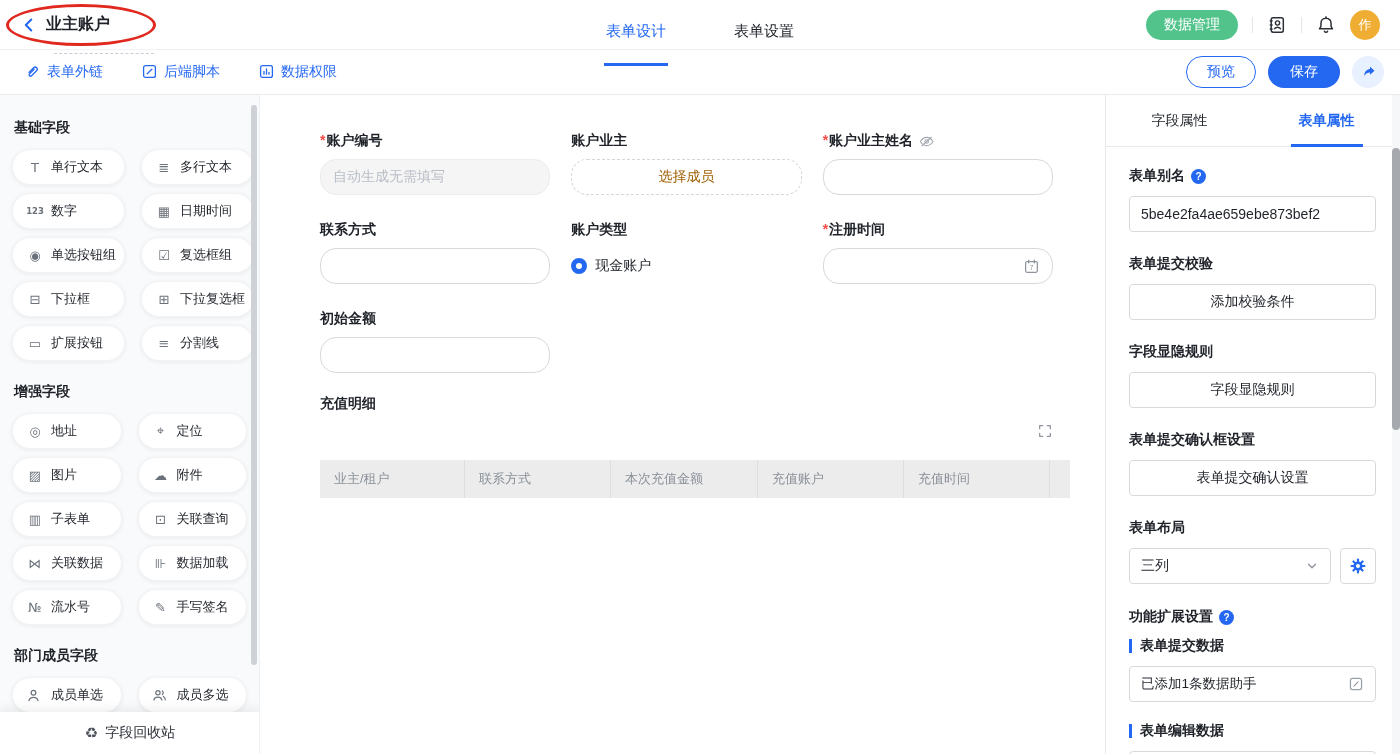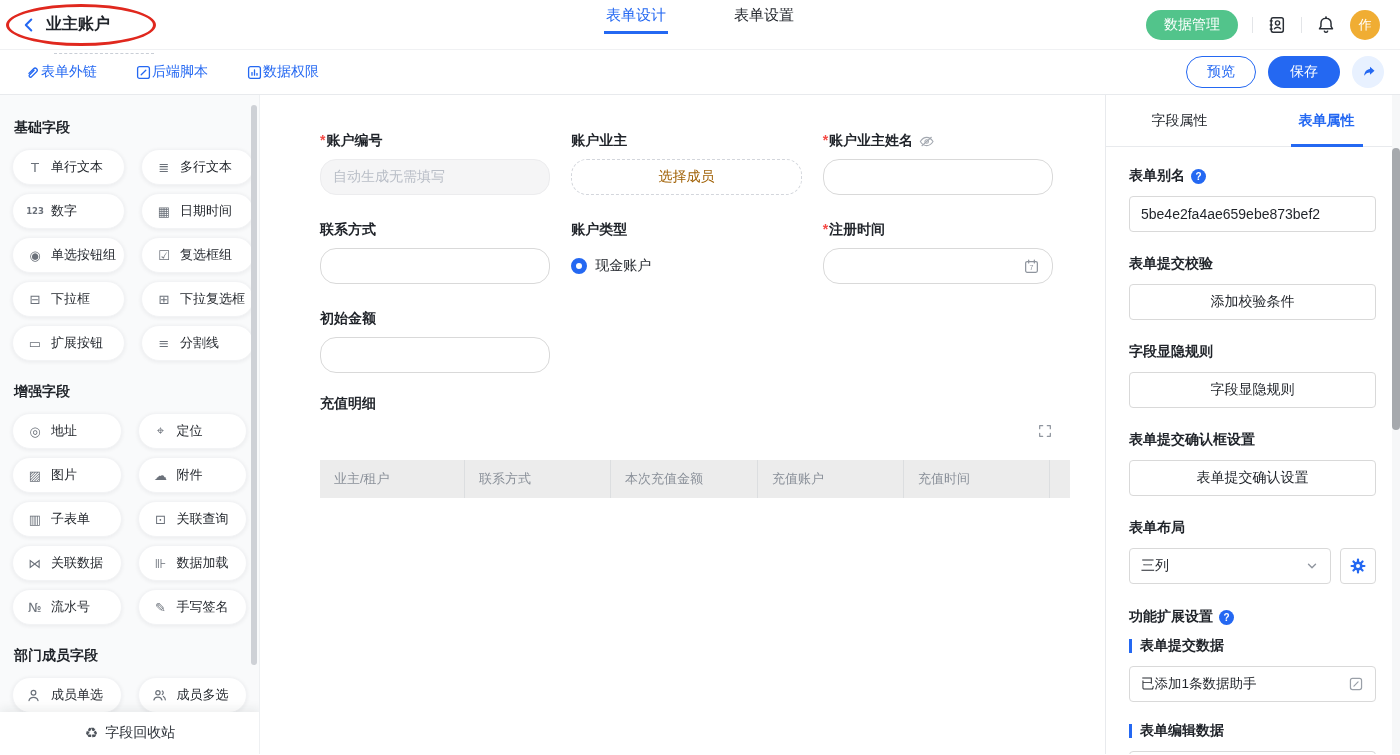--- a/index.html
+++ b/index.html
@@ -13,36 +13,36 @@
   
   .topbar{ position:relative; height:50px; display:flex; align-items:center;
            border-bottom:1px solid #f0f1f3; background:#fff; padding:0 20px; }
   .back-group{ display:flex; align-items:center; gap:8px; position:relative; }
   .back-title{ font-size:16px; font-weight:bold; color:#1f2329; position:relative; }
   .title-dashed{ position:absolute; left:34px; top:39px; width:100px; border-bottom:1px dashed #c9ced6; }
   .red-ellipse{ position:absolute; left:-14px; top:-10px; width:150px; height:42px;
                 border:3px solid #e0281e; border-radius:50%; pointer-events:none; z-index:5; }
   .top-tabs{ position:absolute; left:50%; transform:translateX(-50%); top:0; height:50px;
              display:flex; gap:64px; }
-  .top-tab{ height:34px; display:flex; align-items:center; font-size:15px; color:#1f2329;
+  .top-tab{ height:66px; display:flex; align-items:center; font-size:15px; color:#1f2329;
             cursor:pointer; border-bottom:3px solid transparent; padding:0 2px; }
   .top-tab.active{ color:#2468f2; border-bottom-color:#2468f2; }
   .top-right{ margin-left:auto; display:flex; align-items:center; gap:14px; }
   .btn-green{ background:#52c48b; color:#fff; border:none; height:30px; padding:0 18px;
               border-radius:15px; font-size:14px; cursor:pointer; }
   .v-div{ width:1px; height:16px; background:#e3e5e8; }
   .icon-btn{ background:none; border:none; cursor:pointer; display:flex; align-items:center; }
   .avatar{ width:30px; height:30px; border-radius:50%; background:#f0ad33; color:#fff;
            display:flex; align-items:center; justify-content:center; font-size:13px; cursor:pointer; }
 
   
   .toolbar{ height:45px; display:flex; align-items:center; padding:0 16px 0 24px;
             border-bottom:1px solid #e8eaed; background:#fff; }
   .tool-links{ display:flex; gap:38px; }
-  .tool-link{ display:flex; align-items:center; color:#2468f2; font-size:14px; cursor:pointer; }
+  .tool-link{ display:flex; gap:6px; color:#2468f2; font-size:14px; cursor:pointer; }
   .toolbar-right{ margin-left:auto; display:flex; align-items:center; gap:12px; }
   .btn-preview{ height:32px; padding:0 20px; border-radius:16px; background:#fff;
                 border:1px solid #2468f2; color:#2468f2; font-size:14px; cursor:pointer; }
   .btn-save{ height:32px; padding:0 22px; border-radius:16px; background:#2468f2;
              border:none; color:#fff; font-size:14px; cursor:pointer; }
   .btn-share{ width:32px; height:32px; border-radius:50%; background:#e8f1ff; border:none;
               display:flex; align-items:center; justify-content:center; cursor:pointer; }
 
   
   .main{ display:flex; height:659px; position:relative;gap:32px; }

